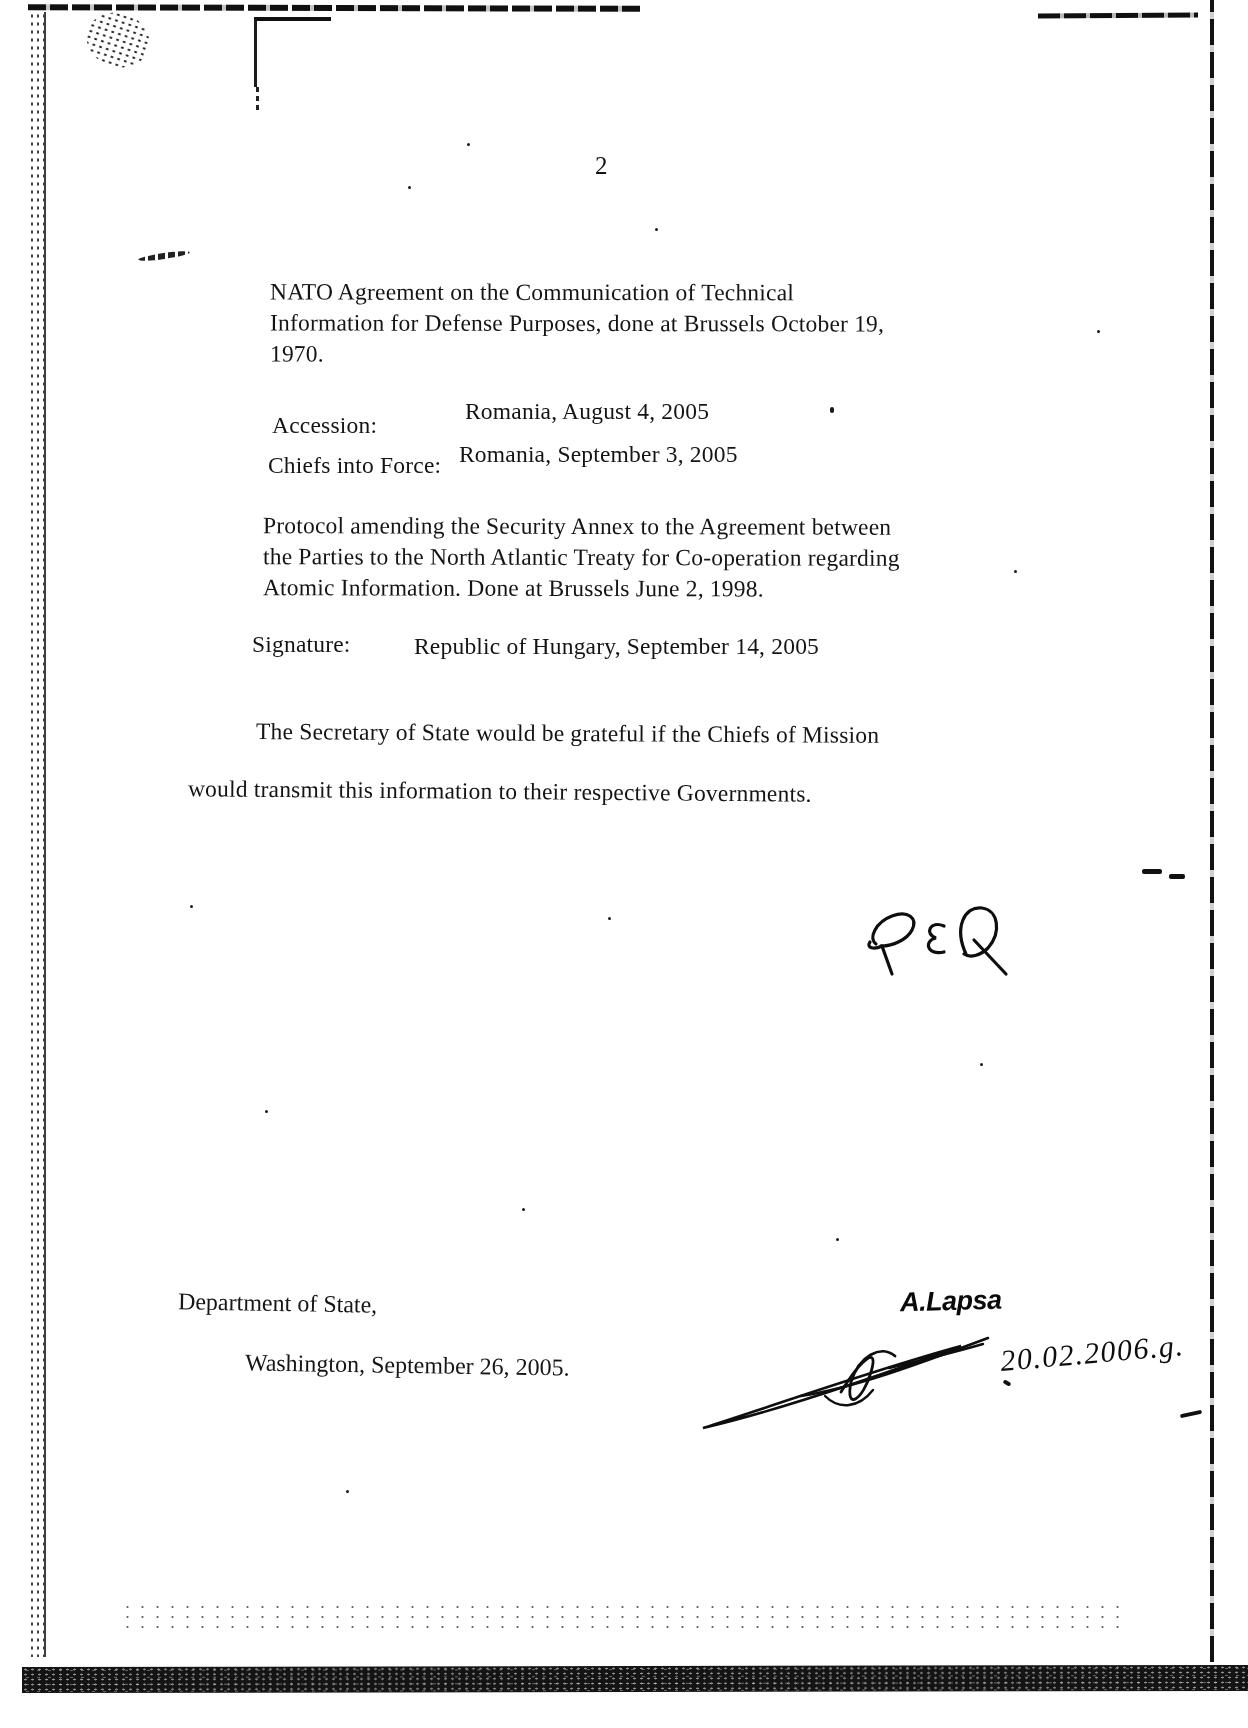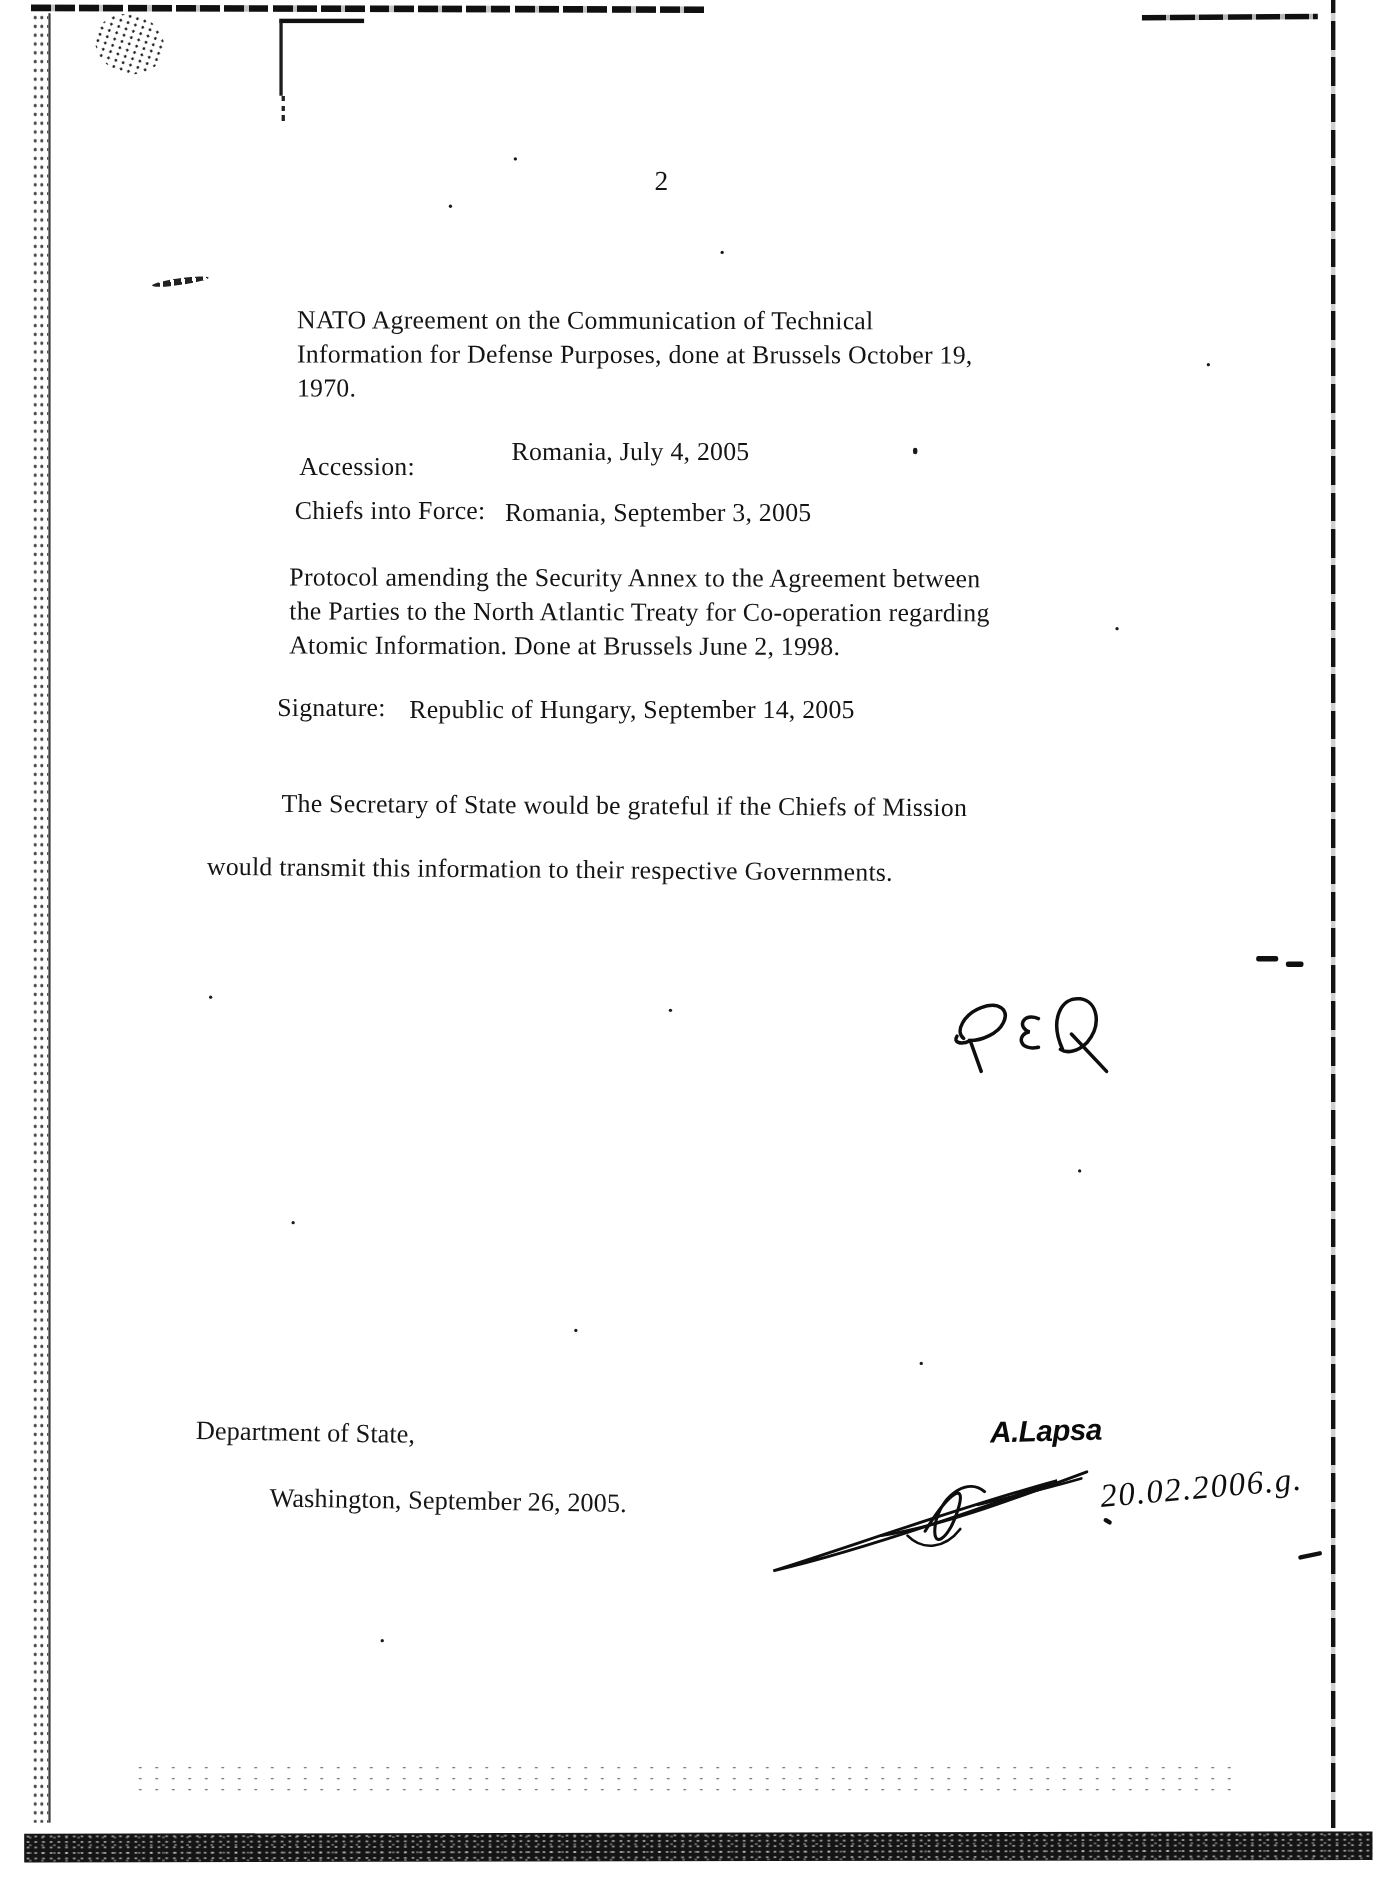--- a/index.html
+++ b/index.html
@@ -68,33 +68,33 @@
 
   <div class="abs body-text pgnum" style="left:595px;top:150px;">2</div>
 
   <div class="abs" style="left:270px;top:277px;transform:rotate(.1deg);">
     <div class="body-text">NATO Agreement on the Communication of Technical</div>
     <div class="body-text">Information for Defense Purposes, done at Brussels October 19,</div>
     <div class="body-text">1970.</div>
   </div>
 
   <div class="abs body-text" style="left:272px;top:410px;">Accession:</div>
-  <div class="abs body-text" style="left:465px;top:396px;">Romania, July 4, 2005</div>
+  <div class="abs body-text" style="left:465px;top:396px;">Romania, August 4, 2005</div>
 
   <div class="abs body-text" style="left:268px;top:450px;">Chiefs into Force:</div>
-  <div class="abs body-text" style="left:459px;top:452px;">Romania, September 3, 2005</div>
+  <div class="abs body-text" style="left:459px;top:439px;">Romania, September 3, 2005</div>
 
   <div class="abs" style="left:263px;top:511px;transform:rotate(.15deg);">
     <div class="body-text">Protocol amending the Security Annex to the Agreement between</div>
     <div class="body-text">the Parties to the North Atlantic Treaty for Co-operation regarding</div>
     <div class="body-text">Atomic Information.  Done at Brussels June 2, 1998.</div>
   </div>
 
   <div class="abs body-text" style="left:252px;top:629px;">Signature:</div>
-  <div class="abs" style="left:372px;top:631px;">
+  <div class="abs" style="left:414px;top:631px;">
     <div class="body-text">Republic of Hungary, September 14, 2005</div>
   </div>
 
   <div class="abs body-text" style="left:256px;top:718px;transform:rotate(.35deg);">The Secretary of State would be grateful if the Chiefs of Mission</div>
   <div class="abs body-text" style="left:188px;top:776px;transform:rotate(.5deg);">would transmit this information to their respective Governments.</div>
 
   <svg class="abs hand" style="left:862px;top:898px;" width="150" height="85" viewBox="0 0 150 85" aria-label="RED">
     <path d="M14,46 C6,40 14,24 30,18 C46,12 56,20 50,32 C45,42 30,48 20,48 L30,76" stroke-width="3.2"></path>
     <path d="M20,48 C12,52 4,50 8,44" stroke-width="3.2"></path>
     <path d="M82,28 C68,22 62,36 74,40 C62,42 64,58 82,54" stroke-width="3.2"></path>

